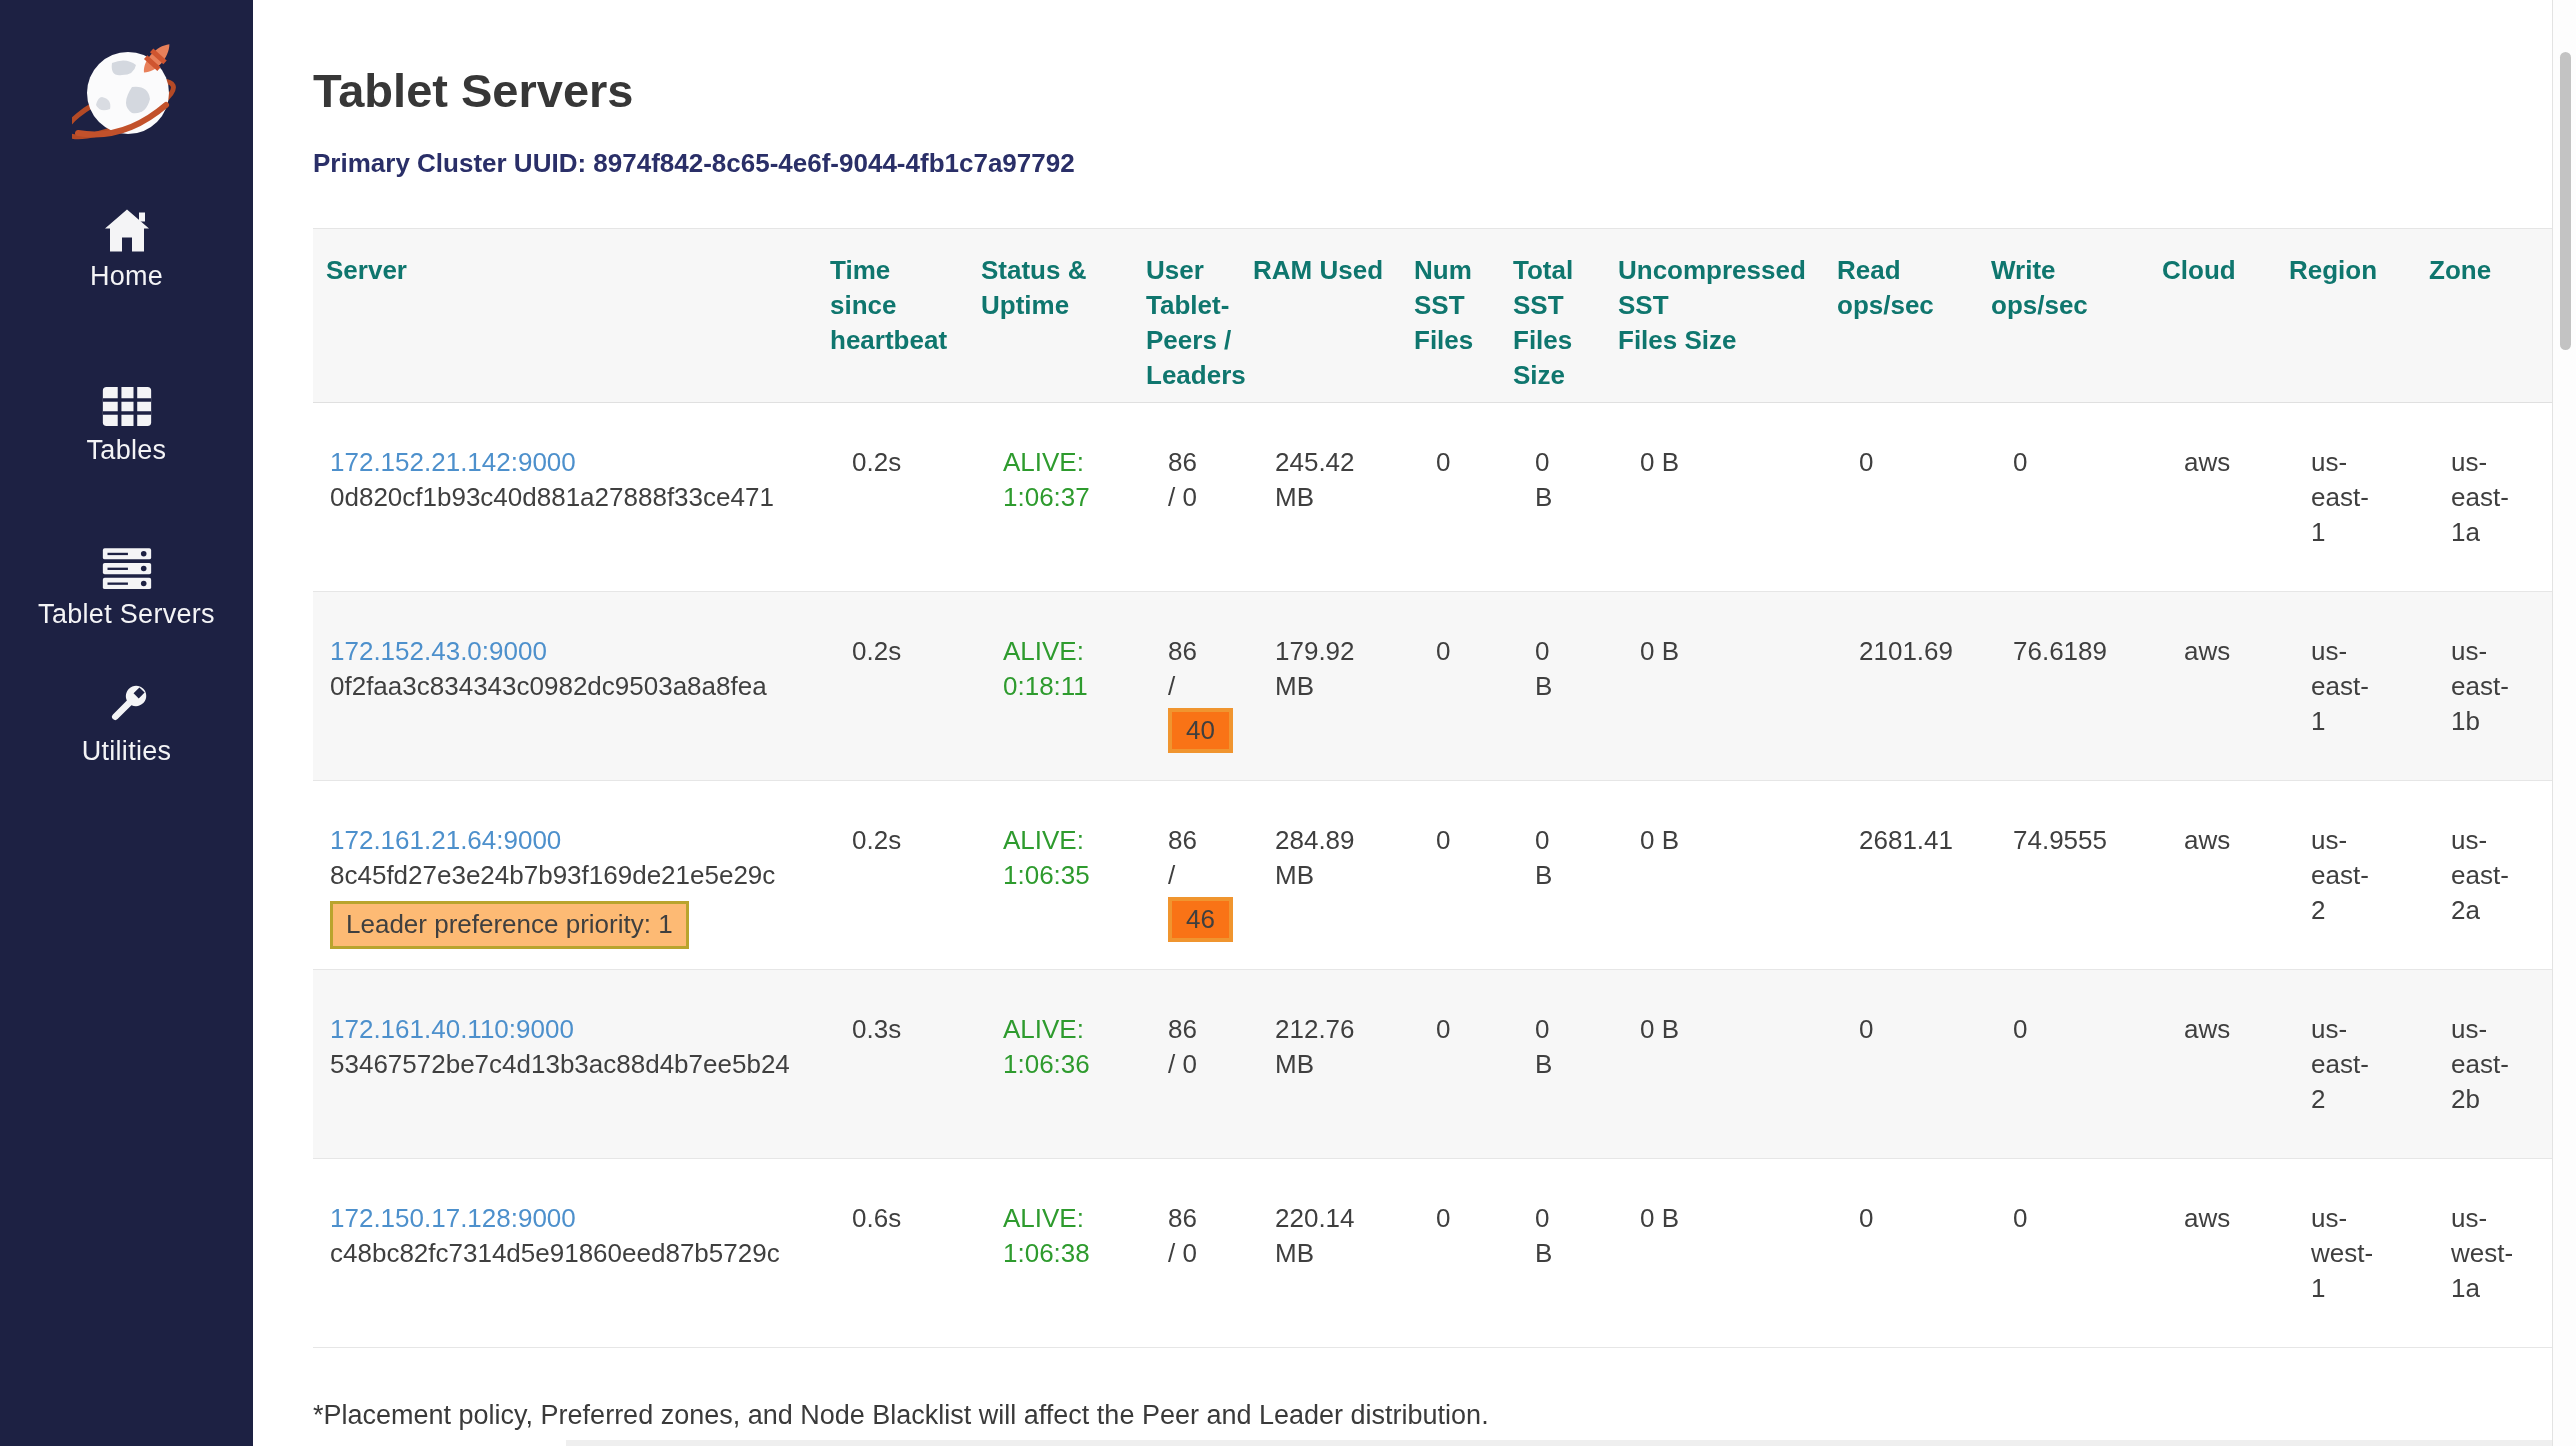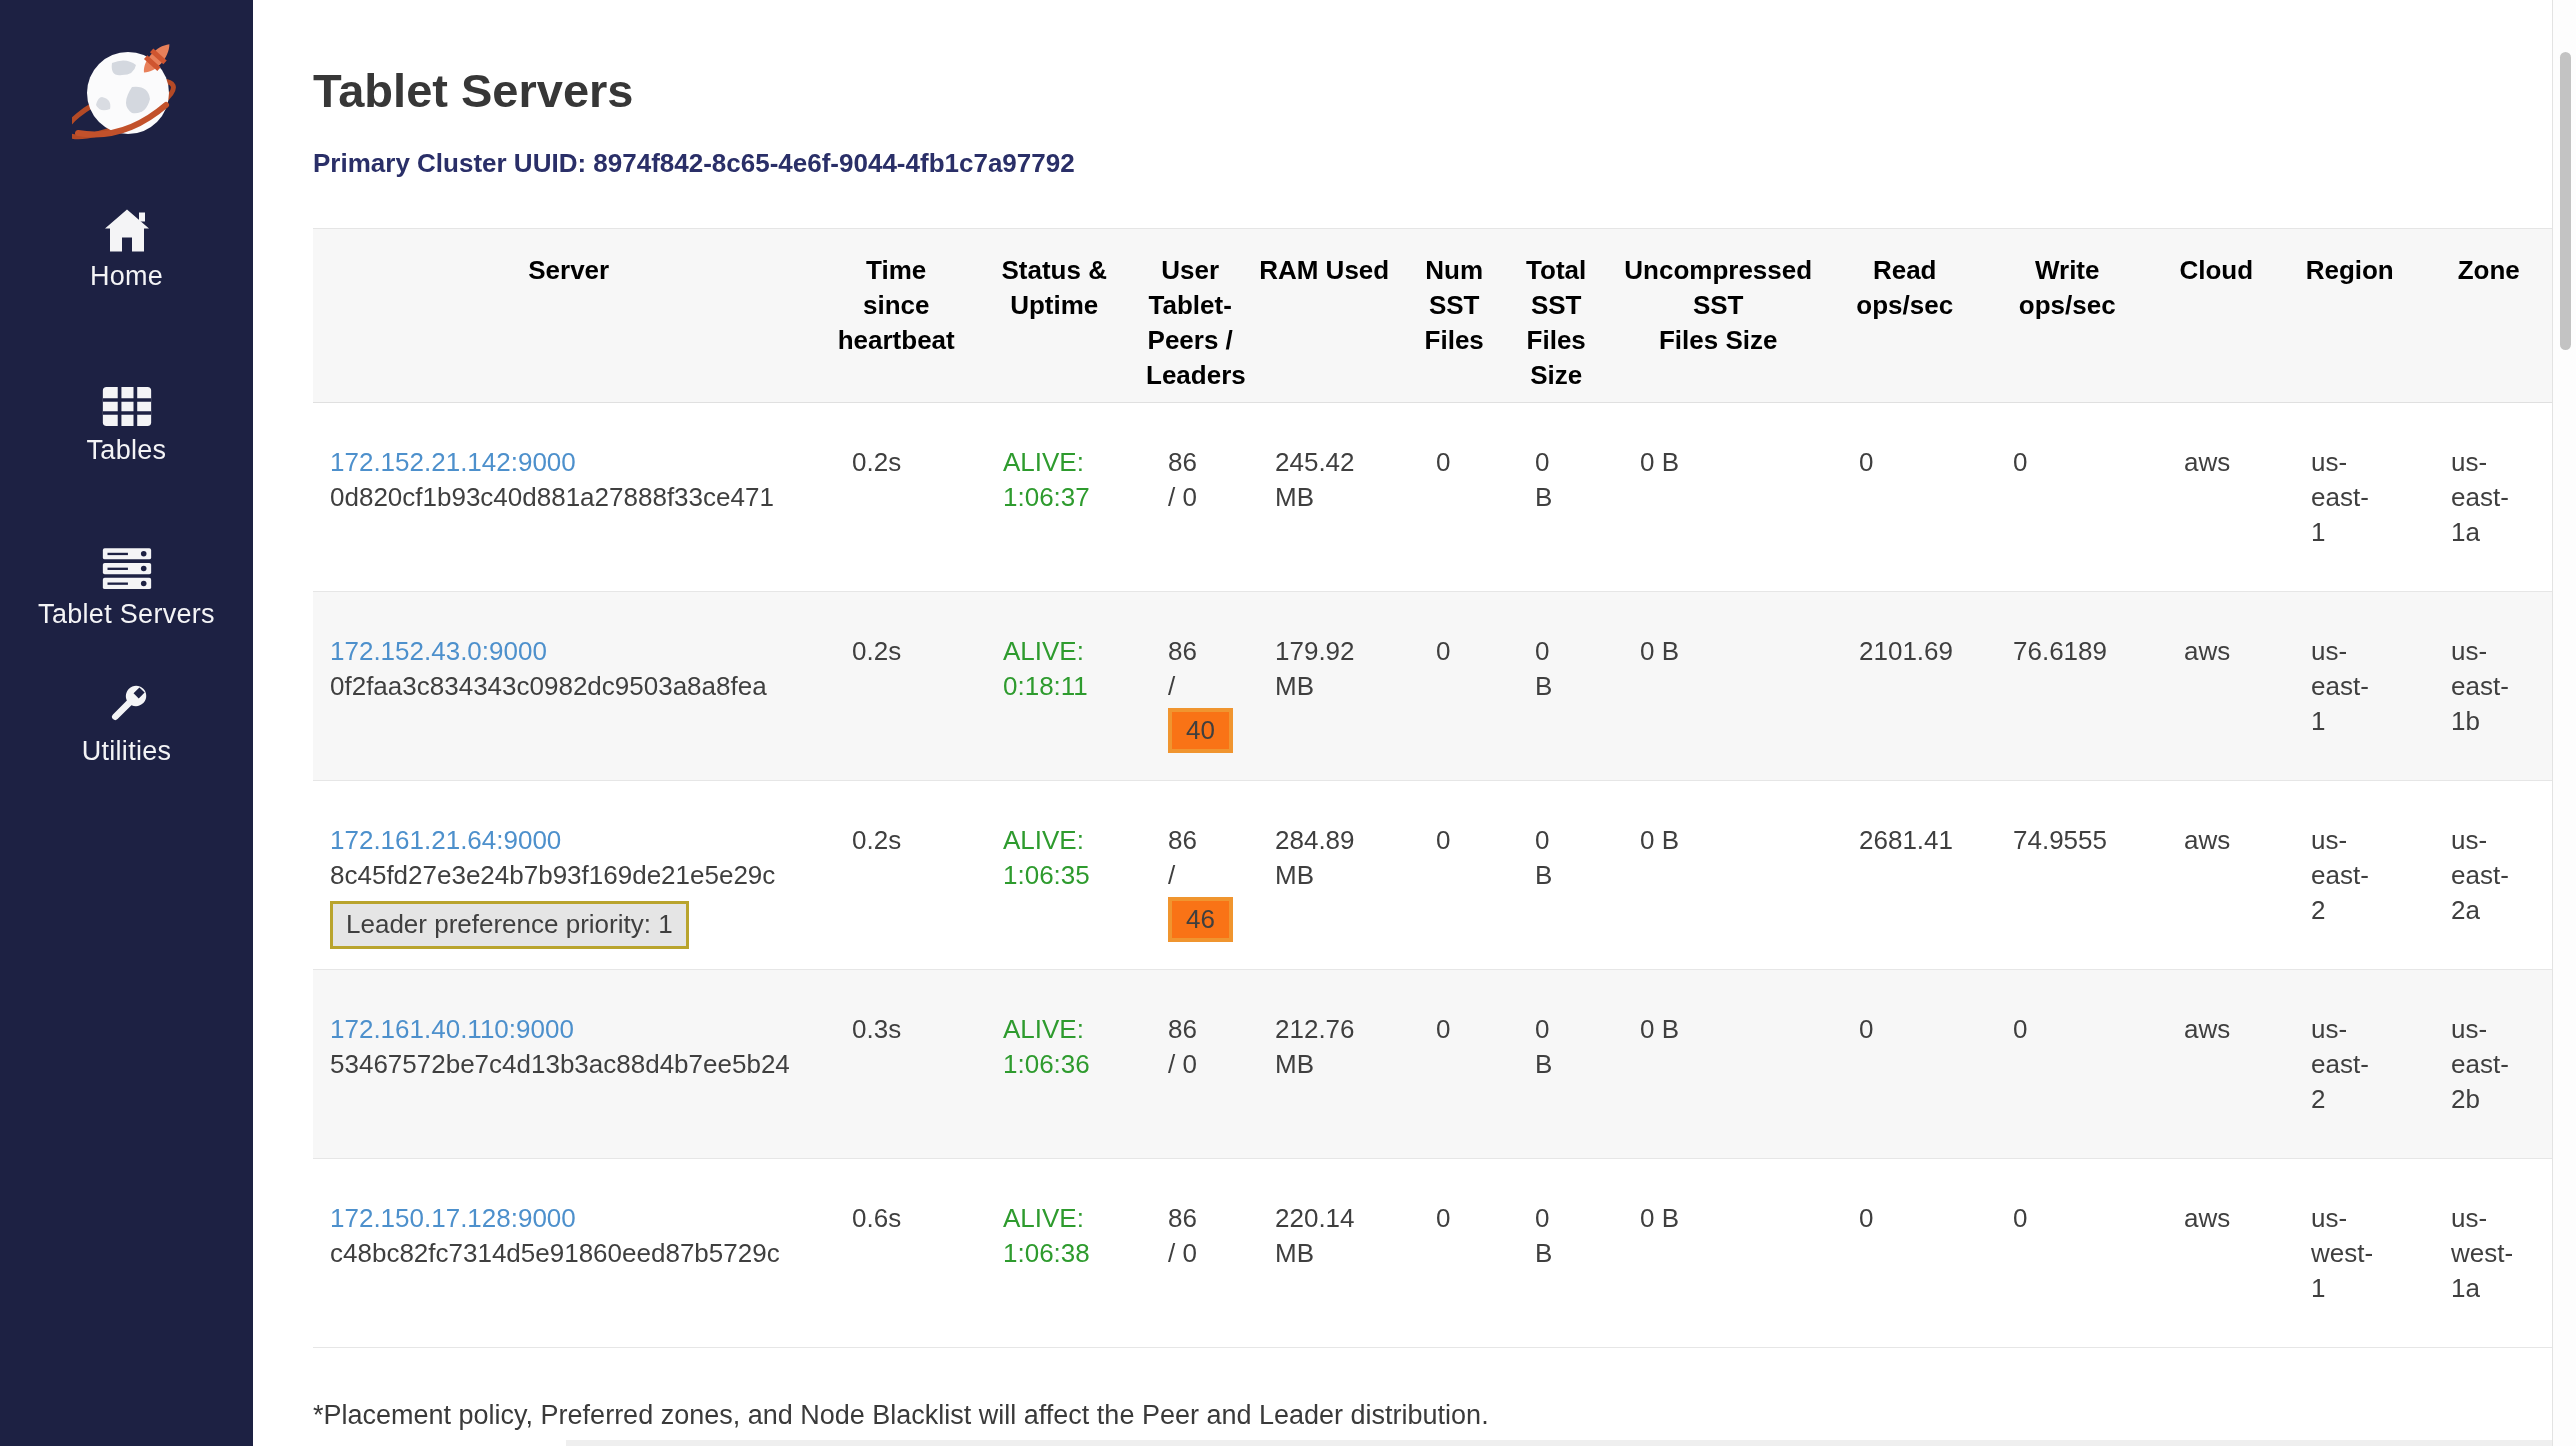--- a/index.html
+++ b/index.html
@@ -22,34 +22,34 @@
 
   
   table.tservers { margin-top:44px; width:100%; border-collapse:collapse; table-layout:fixed; }
   col.w-server{width:504px} col.w-time-since-heartbeat{width:151px} col.w-status-uptime{width:165px}
   col.w-user-tablet-peers-leaders{width:107px} col.w-ram-used{width:161px} col.w-num-sst-files{width:99px}
   col.w-total-sst-files-size{width:105px} col.w-uncompressed-sst-files-size{width:219px}
   col.w-read-ops-sec{width:154px} col.w-write-ops-sec{width:171px} col.w-cloud{width:127px}
   col.w-region{width:140px} col.w-zone{width:138px}
 
   thead tr { height:165px; background:#f7f7f7; }
-  th { vertical-align:top; text-align:center; font-size:26px; font-weight:bold; color:#000000;
+  th { vertical-align:top; text-align:left; font-size:26px; font-weight:bold; color:#0f766e;
        line-height:35px; padding:24px 5.6px 9.3px 13px; white-space:pre-line;
        border-top:1.9px solid #e5e5e5; border-bottom:1.9px solid #e0e0e0; }
   tbody tr { height:189px; }
   tbody tr:nth-child(even) { background:#f7f7f7; }
   tbody tr { border-bottom:1.9px solid #e6e6e6; }
   td { vertical-align:top; text-align:left; font-size:26px; color:#3f3f3f; line-height:35px;
        padding:42px 5.6px 13px 35px; white-space:pre-line; }
   td.cell-server { padding-left:17px; }
   td.cell-status-uptime { color:#2e9b2e; }
   a.server-link { color:#4d90cc; text-decoration:none; }
   .uuid-line { color:#3f3f3f; }
   .leader-note { display:inline-block; border:3.7px solid #b9a42d; padding:3.7px 13px; margin-top:7.4px;
-                 background:#e5e5e5; color:#3f3f3f; white-space:nowrap; }
+                 background:#fdba74; color:#3f3f3f; white-space:nowrap; }
   .orange-box { display:inline-block; border:4.7px solid #f0952f; padding:0.9px 14px; margin-top:3.7px;
                 background:#f97316; color:#3f3f3f; }
 
   
   .footnote { margin-top:50px; font-size:27px; color:#3a3a3a; line-height:34px; }
   .cluster-status { margin-top:15px; display:flex; align-items:flex-start; gap:15px; }
   .cluster-status .label { font-size:33px; font-weight:bold; color:#38a038; line-height:37px; }
   .bottom-strip { position:absolute; left:313px; right:24px; bottom:0; height:5.6px; background:#efefef; }
 
   

